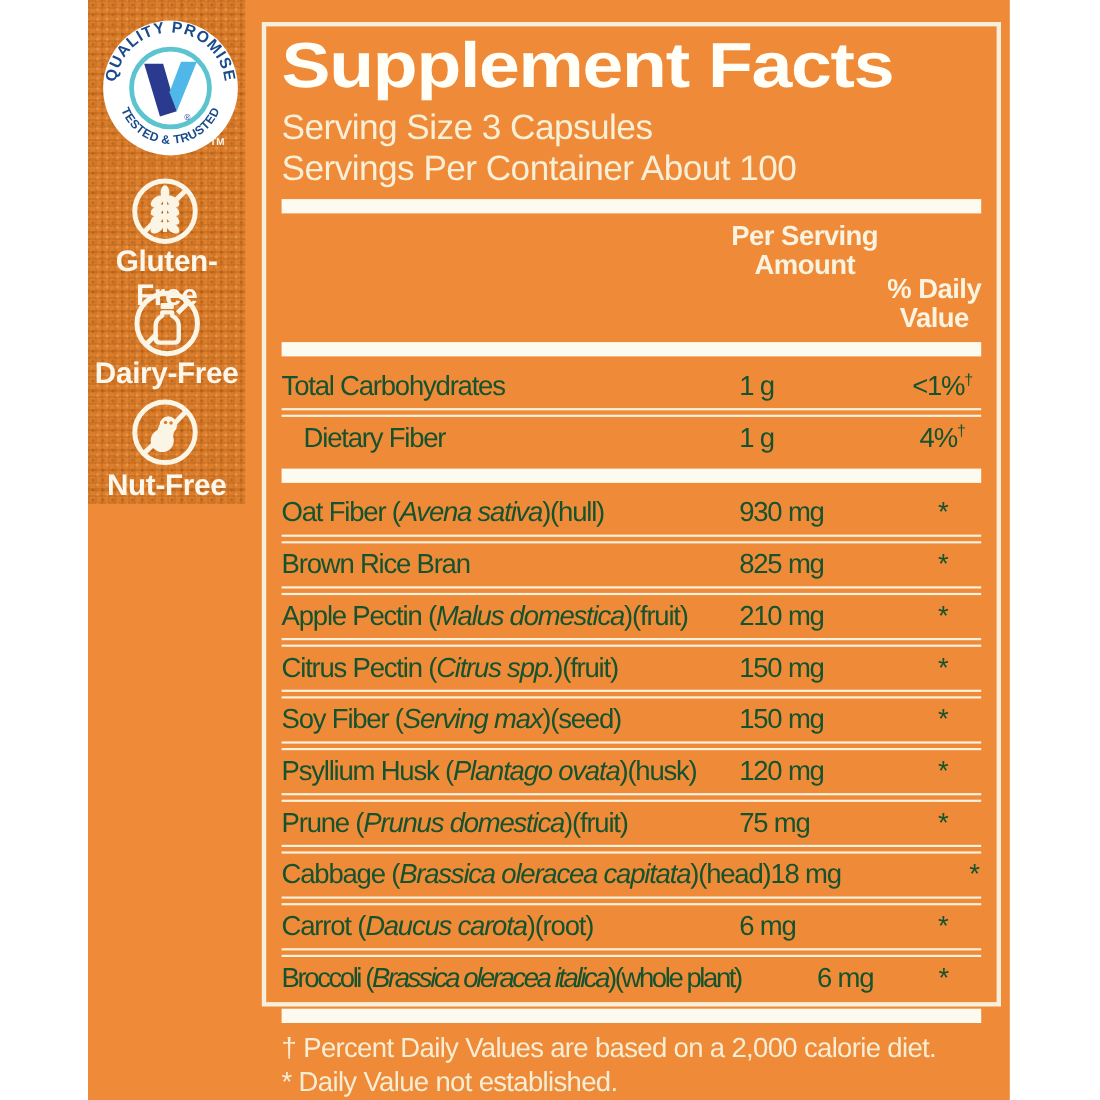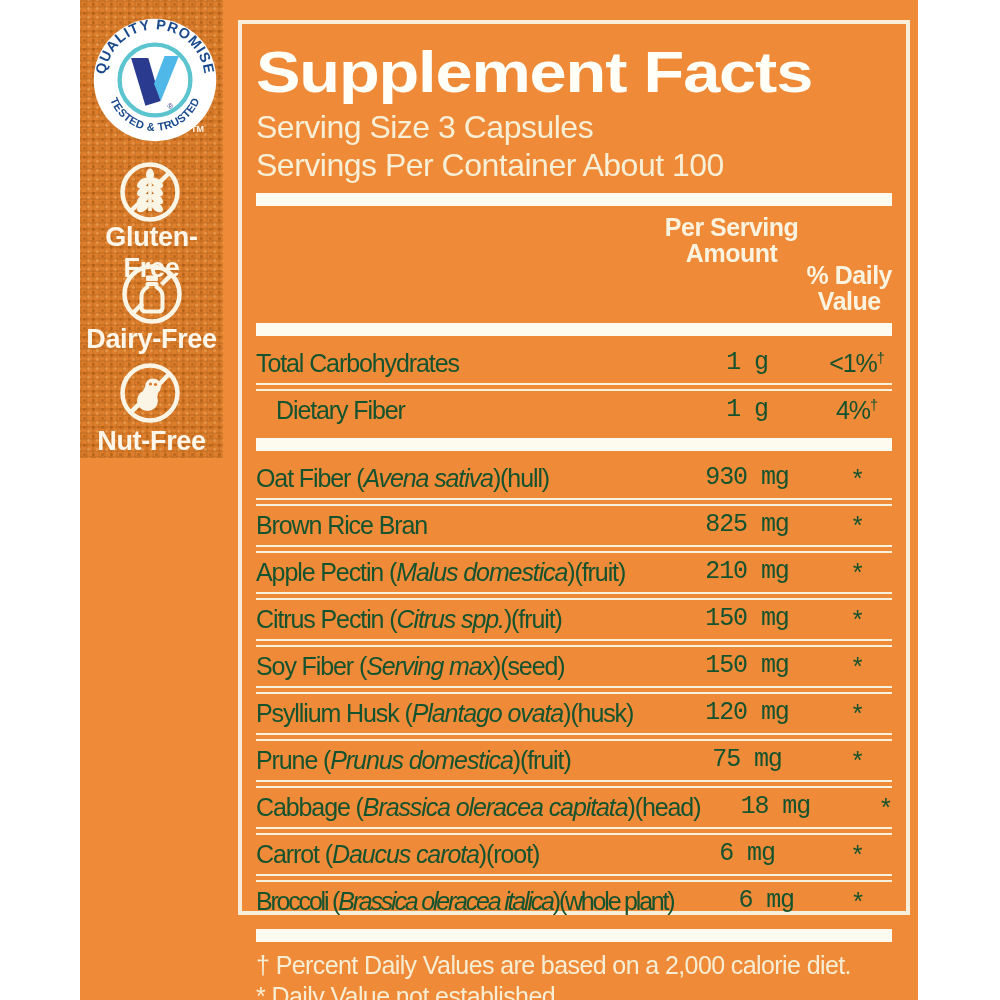--- a/index.html
+++ b/index.html
@@ -13,37 +13,37 @@
       repeating-linear-gradient(0deg, rgba(150,80,12,0.22) 0 2px, rgba(0,0,0,0) 2px 6px),
       repeating-linear-gradient(90deg, rgba(160,88,16,0.20) 0 2px, rgba(0,0,0,0) 2px 6px);
     background-size:9px 9px,9px 9px,auto,auto;background-position:0 0,4px 4px,0 0,0 0;}
   .badge{position:absolute;left:88px;top:13px;width:134px;height:134px;}
   .badge svg{display:block;}
   .badge-tm{position:absolute;left:103px;top:111px;font-size:9px;font-weight:bold;color:#FCF6E8;}
   .free-icon{position:absolute;width:64px;height:64px;}
   .free-label{position:absolute;left:80px;width:143px;text-align:center;font-weight:bold;
               font-size:27px;color:#FCF7EA;letter-spacing:-0.3px;}
   .panel{position:absolute;left:238px;top:20px;width:672px;height:895px;box-sizing:border-box;
-         border:4px solid #F7EFDA;padding:16px 14px;}
+         border:4px solid #F7EFDA;padding:4px 14px;}
   .title{display:inline-block;font-size:58px;font-weight:bold;color:#FFFEF7;letter-spacing:-1px;
          line-height:1.02;transform:scaleX(1.15);transform-origin:left center;margin:2px 0 8px;white-space:nowrap;}
   .serving{font-size:32px;color:#F7EFD6;letter-spacing:-0.5px;line-height:1.18;}
   .bar{height:13px;background:#FDFAF0;margin:8px 0;}
   .hdr{display:flex;font-weight:bold;font-size:25px;line-height:1.07;color:#FAF3DF;
        text-align:center;letter-spacing:-0.5px;margin:2px 0 1px;}
   .hdr-spacer{flex:1 1 0;}
   .hdr-amt{flex:0 0 150px;white-space:nowrap;}
   .hdr-dv{flex:0 0 70px;white-space:nowrap;margin-top:48px;}
   #rows{}
   .row{display:flex;align-items:flex-start;padding:4px 0 5px;font-size:25px;color:#14532d;
        letter-spacing:-1.1px;line-height:1.2;}
   .row .name{white-space:nowrap;flex:0 0 auto;}
   .row.indent .name{padding-left:20px;}
   .row .spacer{flex:1 1 0;min-width:0;}
-  .row .amt{flex:0 0 150px;text-align:center;white-space:nowrap;font-family:Liberation Mono, monospace;}
+  .row .amt{flex:0 0 150px;white-space:nowrap;}
   .row .dv{flex:0 0 70px;text-align:center;white-space:nowrap;}
   .row.tight{letter-spacing:-2.2px;}
   .row.tight .amt{flex:0 0 auto;padding:0 28px 0 12px;letter-spacing:-1.1px;}
   .row i{font-style:italic;}
   sup{font-size:58%;vertical-align:super;letter-spacing:0;}
   .footnotes{font-size:25px;color:#F6EED4;letter-spacing:-0.6px;line-height:1.22;margin-top:4px;}
   .footnotes div{padding-left:22px;text-indent:-22px;}
 </style>
 </head>
 <body>

